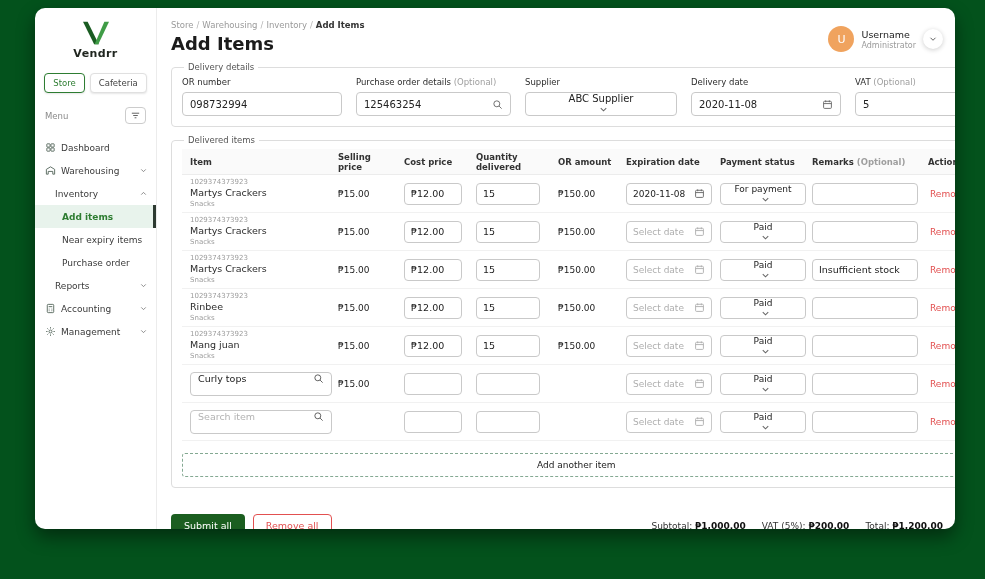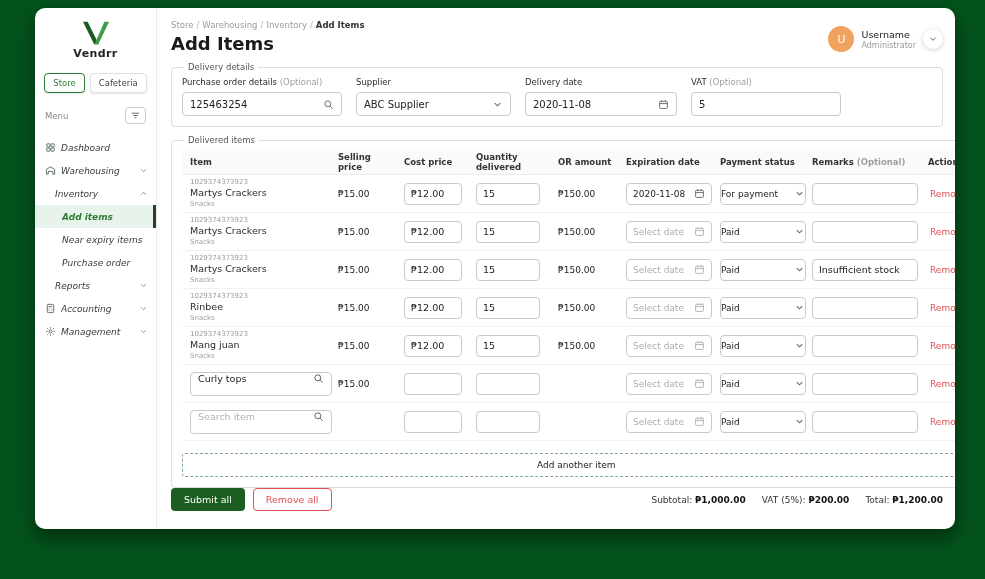--- a/index.html
+++ b/index.html
@@ -24,21 +24,21 @@
   .menu-btn { width: 21px; height: 17px; border: 1px solid #ccc; border-radius: 4px; background: #fff;
     display: flex; align-items: center; justify-content: center; color: #555; cursor: pointer; }
   .menu-btn .icn { width: 11px; height: 11px; }
   .nav { margin-top: 12px; }
   .nav-item { display: flex; align-items: center; gap: 5px; height: 23px; padding: 0 8px 0 10px;
     font-size: 9px; color: #3a3a3a; cursor: pointer; }
   .nav-item.lvl1 { padding-left: 20px; }
   .nav-item.lvl2 { padding-left: 27px; }
   .nav-item.active { background: var(--active-item-bg, #e8f3ec); color: var(--accent-green, #2e7d32);
     font-weight: bold; border-right: 3px solid #2d3a31; }
-  .nav-label { flex: 1; white-space: nowrap; overflow: hidden; font-style: italic; }
+  .nav-label { flex: 1; white-space: nowrap; overflow: hidden; }
   .icn { display: inline-flex; }
   .icn svg { width: 100%; height: 100%; display: block; }
   .nav-icn { width: 11px; height: 11px; color: #55675c; flex: none; }
   .nav-chev { width: 9px; height: 9px; color: #777; flex: none; }
 
   
   .main { flex: 1; padding: 12px 12px 0 14px; min-width: 0; }
   .topbar { display: flex; justify-content: space-between; align-items: flex-start; }
   .breadcrumb { font-size: 8.5px; color: #9a9a9a; }
   .bc-sep { margin: 0 3px; color: #b5b5b5; }
@@ -56,21 +56,21 @@
 
   
   fieldset.panel { border: 1px solid #ddd; border-radius: 4px; margin-top: 8px; padding: 2px 10px 10px; }
   fieldset.panel legend { font-size: 8.5px; color: #555; padding: 0 4px; margin-left: 2px; }
   .fields { display: grid; grid-template-columns: 160px 155px 152px 150px 1fr; gap: 0 14px; margin-top: 3px; }
   .field label { display: block; font-size: 8.5px; color: #2c2c2c; margin-bottom: 5px; }
   .opt { color: #9e9e9e; }
   .inputbox, .selbox, .datebox { display: flex; align-items: center; border: 1px solid #c9c9c9;
     border-radius: 4px; background: #fff; height: 24px; padding: 0 7px; font-size: 10px; color: #222; }
   .inputbox input { border: none; outline: none; flex: 1; min-width: 0; font-size: 10px; color: #222; background: transparent; }
-  .selbox { justify-content: space-between; cursor: pointer; }
+  .selbox { justify-content: space-between; cursor: pointer; flex-direction: column; }
   .datebox { justify-content: space-between; cursor: pointer; }
   .datebox.placeholder span { color: #aeaeae; }
   .box-icn { width: 11px; height: 11px; color: #666; flex: none; margin-left: 5px; }
 
   
   .items-panel { padding-bottom: 8px; }
   .thead, .tr { display: grid; grid-template-columns: 150px 62px 68px 78px 64px 90px 88px 112px 1fr;
     column-gap: 4px; align-items: center; }
   .thead { background: #fafafa; border-bottom: 1px solid #ececec; height: 26px;
     font-size: 8.5px; font-weight: bold; color: #333; margin-top: 2px; }
@@ -92,21 +92,21 @@
   .searchbox { display: flex; align-items: flex-start; border: 1px solid #c9c9c9; border-radius: 4px;
     height: 24px; width: 142px; padding: 0 7px; background: #fff; }
   .searchbox input { border: none; outline: none; flex: 1; min-width: 0; font-size: 9.5px; color: #222; background: transparent; }
   .searchbox input::placeholder { color: #b3b3b3; }
   .search-icn { width: 11px; height: 11px; color: #555; flex: none; margin-left: 4px; }
   .remove-link { background: none; border: none; color: var(--danger-red, #e25050); font-size: 9px; cursor: pointer; padding: 0 2px; }
   .add-another { margin-top: 12px; width: 100%; height: 24px; border: 1.4px dashed #84a992;
     border-radius: 3px; background: #fff; font-size: 9px; color: #222; cursor: pointer; }
 
   
-  .footer { display: flex; align-items: center; margin-top: 0; }
+  .footer { display: flex; align-items: center; margin-top: 26px; }
   .btn-submit { background: var(--button-green, #1b5e20); color: #fff; border: none; border-radius: 4px;
     padding: 6px 13px; font-size: 9.5px; cursor: pointer; }
   .btn-remove-all { background: #fff; color: var(--danger-red, #e25050);
     border: 1px solid var(--danger-red, #e25050); border-radius: 4px; padding: 5px 12px;
     font-size: 9.5px; margin-left: 8px; cursor: pointer; }
   .totals { margin-left: auto; display: flex; gap: 16px; font-size: 9px; color: #333; align-items: center; }
   .totals b { color: #101010; }
 </style>
 </head>
 <body>
@@ -243,20 +243,26 @@
               </svg>
             </span>
         </div>
       </div>
     </div>
 
     <fieldset class="panel">
       <legend>Delivery details</legend>
       <div class="fields">
         <div class="field">
+          <label><span>OR number</span></label>
+          <div class="inputbox">
+            <input value="098732994" style="">
+          </div>
+        </div>
+        <div class="field">
           <label><span>Purchase order details</span> <span class="opt">(Optional)</span></label>
           <div class="inputbox">
             <input value="125463254" style="">
             <span class="icn box-icn">
                 <svg viewBox="0 0 24 24">
                   <circle cx="10.5" cy="10.5" r="6.5" fill="none" stroke="currentColor" stroke-width="2"></circle>
                   <line x1="15.5" y1="15.5" x2="21" y2="21" stroke="currentColor" stroke-width="2"></line>
                 </svg>
               </span>
           </div>

